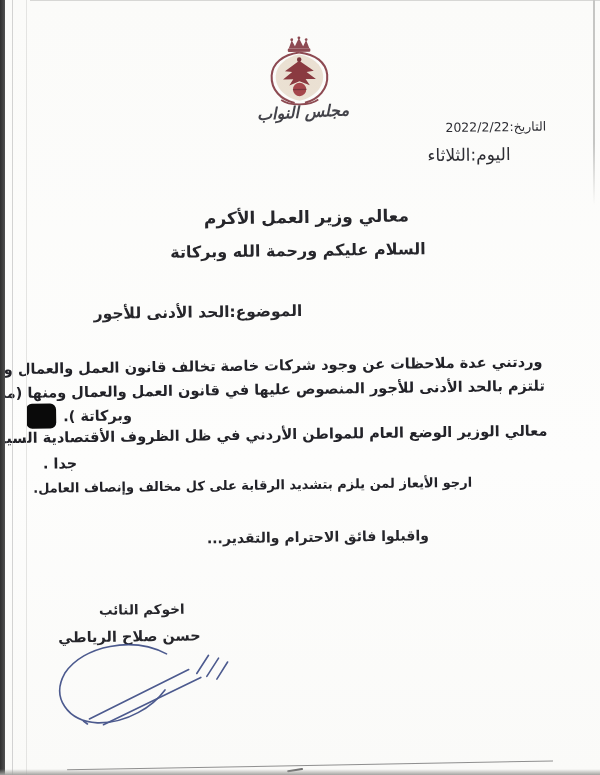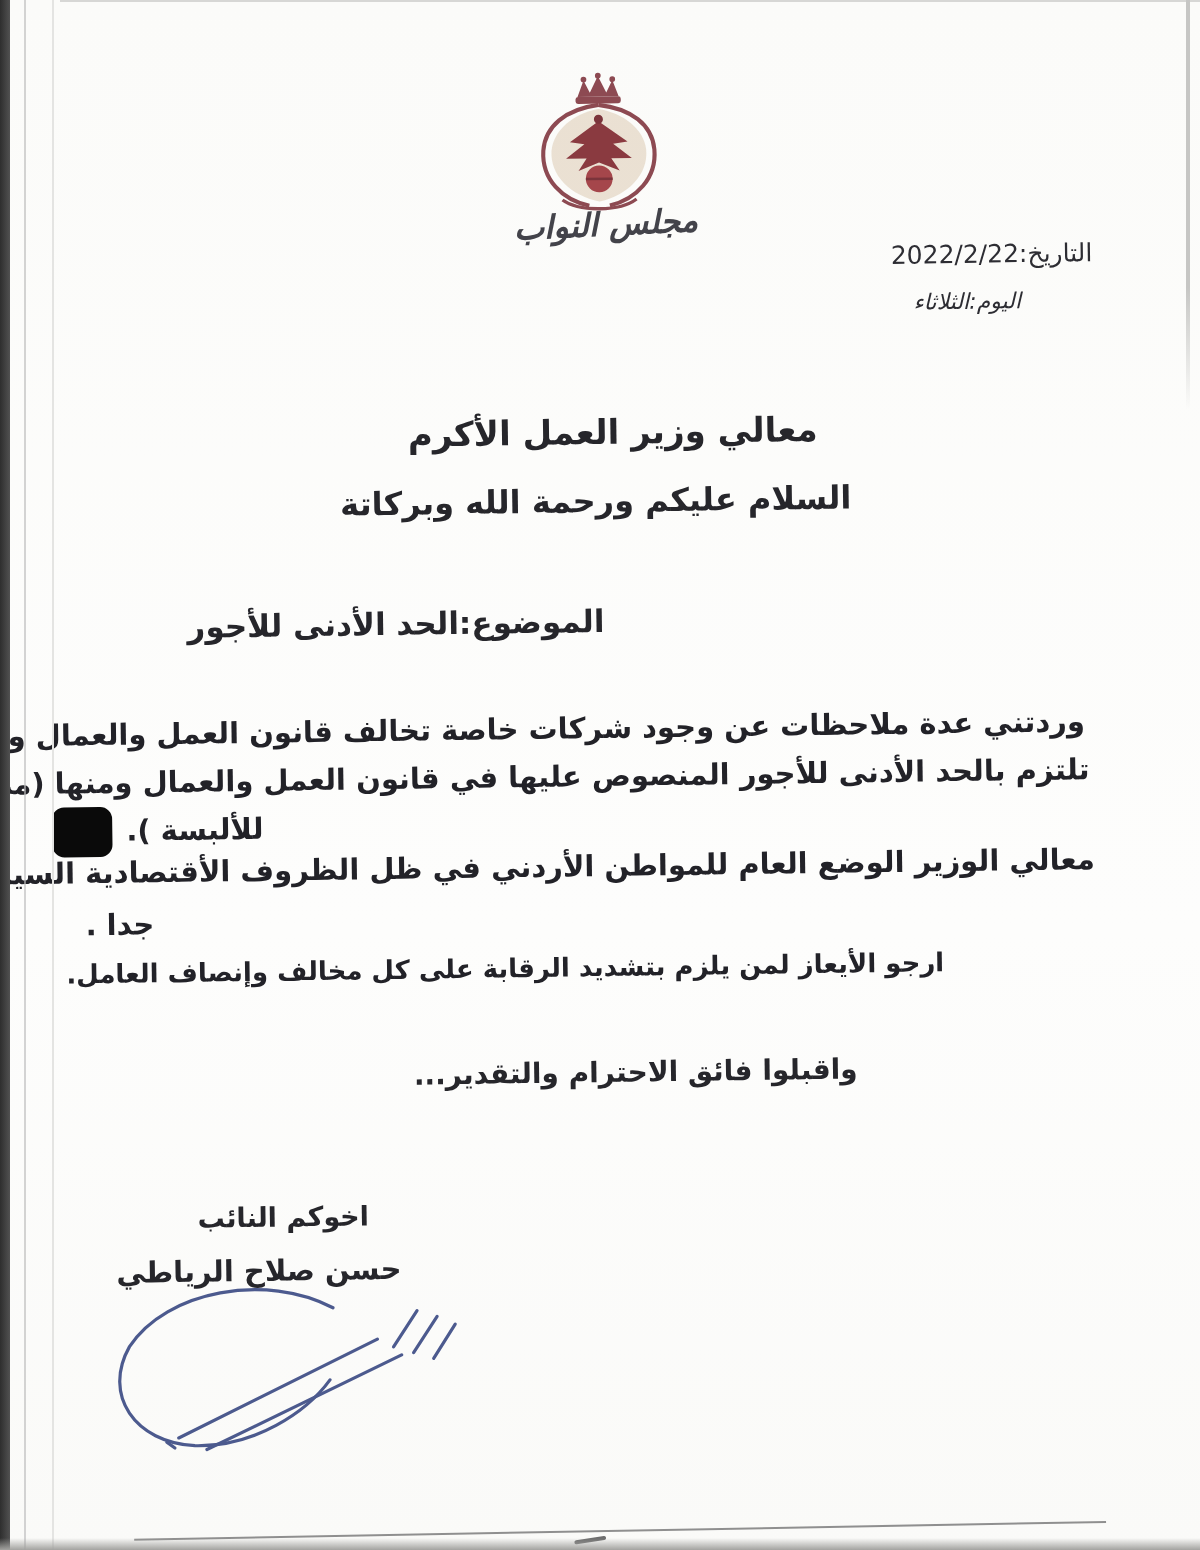--- a/index.html
+++ b/index.html
@@ -11,21 +11,21 @@
   .sheet{position:absolute;inset:0;transform:rotate(-0.8deg);transform-origin:50% 52%;}
   .abs{position:absolute;white-space:nowrap;}
   .ctr{position:absolute;left:0;right:0;text-align:center;white-space:nowrap;}
   .b{font-weight:bold;}
   
   .crest{position:absolute;left:264px;top:36px;width:80px;height:72px;}
   .callig{top:103px;font-size:16px;font-weight:bold;font-style:italic;color:#43434a;
           transform:rotate(-2deg) translateX(7px);letter-spacing:-0.5px;}
   
   .meta-date{right:50px;top:122px;font-size:12.5px;color:#2d2d33;direction:rtl;}
-  .meta-day{right:86px;top:147px;font-size:11px;color:#2d2d33;direction:rtl;font-style:italic;}
+  .meta-day{right:86px;top:147px;font-size:17px;color:#2d2d33;direction:rtl;}
   
   .addr1{top:207px;font-size:17px;transform:translateX(9px);}
   .addr2{top:241px;font-size:16px;transform:translateX(0);}
   .subject{left:95px;top:302px;font-size:15.5px;direction:rtl;}
   
   .bodyline{font-size:14.5px;direction:rtl;color:#222228;}
   .p1l1{right:57px;top:357px;}
   .p1l2{right:55px;top:381px;}
   .l3wrap{left:26px;top:400px;display:flex;align-items:center;gap:7px;position:absolute;}
   .redact{display:inline-block;width:30px;height:25px;background:#0a0a0a;border-radius:6px;}
@@ -84,21 +84,21 @@
 
     <div class="ctr b addr1" dir="rtl">معالي وزير العمل الأكرم</div>
     <div class="ctr b addr2" dir="rtl">السلام عليكم ورحمة الله وبركاتة</div>
 
     <div class="abs b subject">الموضوع:الحد الأدنى للأجور</div>
 
     <div class="abs b bodyline p1l1">وردتني عدة ملاحظات عن وجود شركات خاصة تخالف قانون العمل والعمال ولا</div>
     <div class="abs b bodyline p1l2">تلتزم بالحد الأدنى للأجور المنصوص عليها في قانون العمل والعمال ومنها (مصنع</div>
     <div class="l3wrap">
       <span class="redact"></span>
-      <span class="b bodyline" dir="rtl" style="position:static">للألبسة ).</span>
+      <span class="b bodyline" dir="rtl" style="position:static">وبركاتة ).</span>
     </div>
     <div class="abs b bodyline p2l1">معالي الوزير الوضع العام للمواطن الأردني في ظل الظروف الأقتصادية السيئة صعب</div>
     <div class="abs b bodyline p2l2">جدا .</div>
     <div class="abs b bodyline p3">ارجو الأيعاز لمن يلزم بتشديد الرقابة على كل مخالف وإنصاف العامل.</div>
 
     <div class="ctr b closing" dir="rtl">واقبلوا فائق الاحترام والتقدير...</div>
 
     <div class="abs b sig1" dir="rtl">اخوكم النائب</div>
     <div class="abs b sig2" dir="rtl">حسن صلاح الرياطي</div>
     <svg class="sigsvg" viewBox="0 0 200 115">

